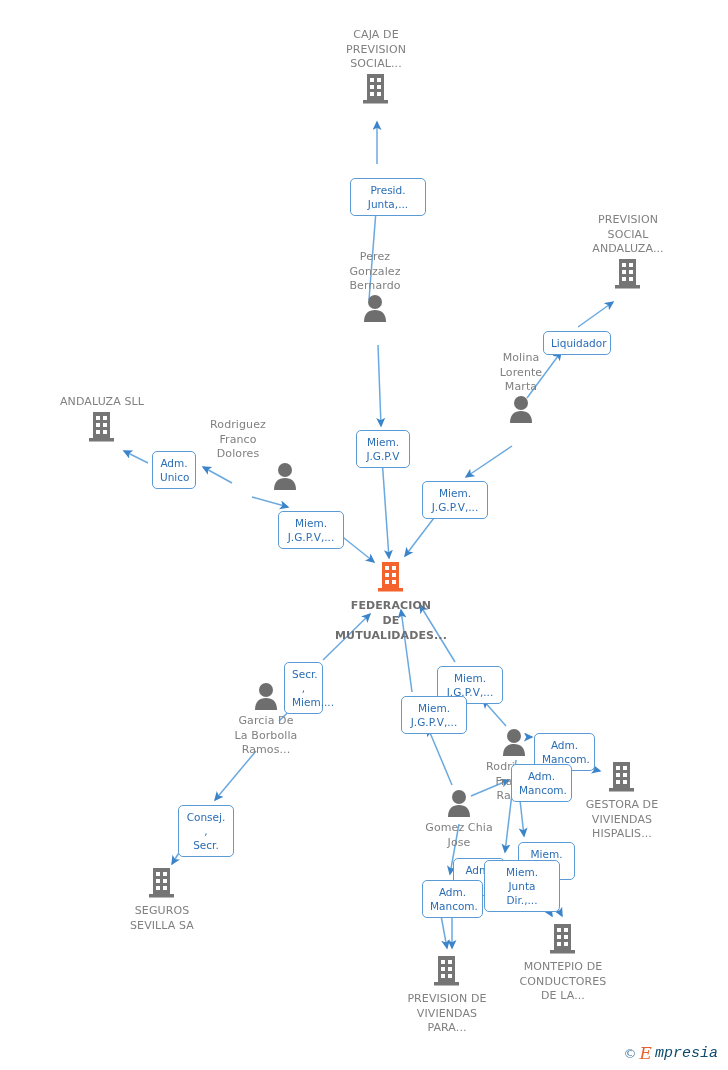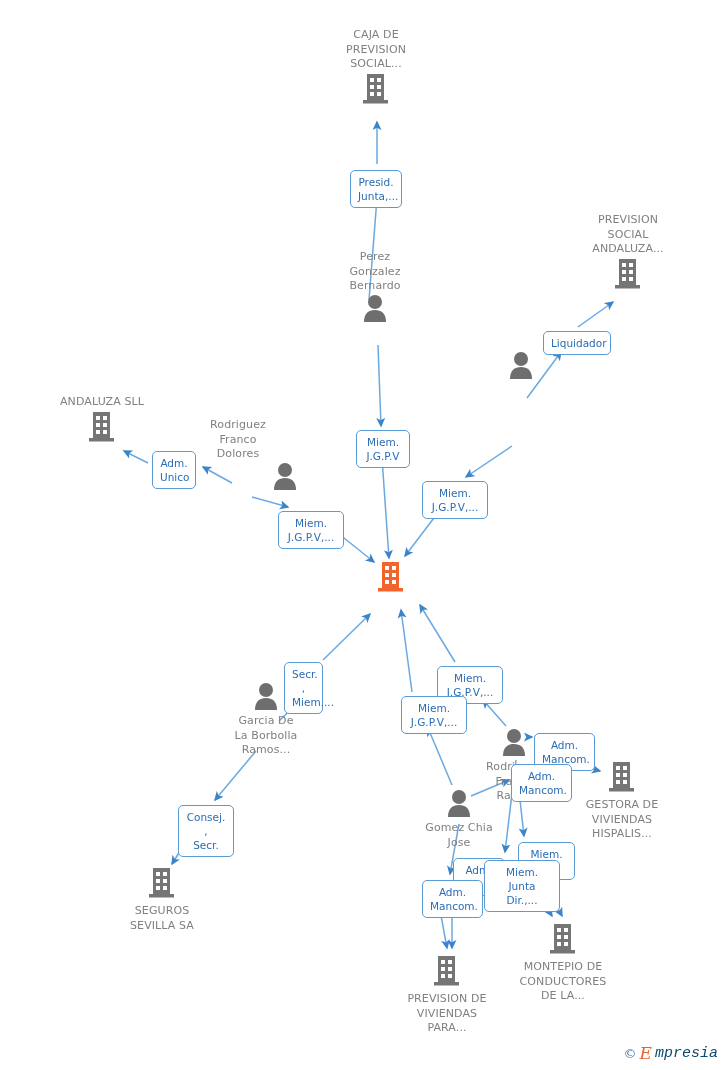--- a/index.html
+++ b/index.html
@@ -161,20 +161,23 @@
             <rect x="2" y="28" width="25" height="3.5"></rect>
         <rect x="9" y="6" width="4" height="4" fill="#fff"></rect>
             <rect x="16" y="6" width="4" height="4" fill="#fff"></rect>
         <rect x="9" y="13" width="4" height="4" fill="#fff"></rect>
             <rect x="16" y="13" width="4" height="4" fill="#fff"></rect>
         <rect x="9" y="20" width="4" height="4" fill="#fff"></rect>
             <rect x="16" y="20" width="4" height="4" fill="#fff"></rect>
       </g>
         </svg>
     </span>
+    <span class="cap" style="white-space: pre-line;">FEDERACION
+DE
+MUTUALIDADES...</span>
   </div>
 
   <div class="node" style="left:102px;top:866px;">
     <span class="glyph">
       <svg width="30" height="34" viewBox="0 0 30 34">
           <g fill="#757575">
         <rect x="6" y="2" width="17" height="28"></rect>
             <rect x="2" y="28" width="25" height="3.5"></rect>
         <rect x="9" y="6" width="4" height="4" fill="#fff"></rect>
             <rect x="16" y="6" width="4" height="4" fill="#fff"></rect>
@@ -257,20 +260,23 @@
       <svg width="26" height="28" viewBox="0 0 26 28">
           <g fill="#6E6E6E">
         <circle cx="13" cy="8" r="7"></circle>
         <path d="M2,28 C2,19.5 6.5,16 13,16 C19.5,16 24,19.5 24,28 Z"></path>
       </g>
         </svg>
     </span>
   </div>
 
   <div class="node" style="left:461px;top:351px;">
+    <span class="cap" style="white-space: pre-line;">Molina
+Lorente
+Marta</span>
     <span class="glyph">
       <svg width="26" height="28" viewBox="0 0 26 28">
           <g fill="#6E6E6E">
         <circle cx="13" cy="8" r="7"></circle>
         <path d="M2,28 C2,19.5 6.5,16 13,16 C19.5,16 24,19.5 24,28 Z"></path>
       </g>
         </svg>
     </span>
   </div>
 
@@ -322,21 +328,21 @@
           <g fill="#6E6E6E">
         <circle cx="13" cy="8" r="7"></circle>
         <path d="M2,28 C2,19.5 6.5,16 13,16 C19.5,16 24,19.5 24,28 Z"></path>
       </g>
         </svg>
     </span>
     <span class="cap" style="white-space: pre-line;">Gomez Chia
 Jose</span>
   </div>
 
-  <div class="chip" style="left: 350px; top: 170px; width: 52px; white-space: pre-line;">Presid.
+  <div class="chip" style="left: 350px; top: 178px; width: 76px; white-space: pre-line;">Presid.
 Junta,...</div>
   <div class="chip" style="left: 543px; top: 331px; width: 68px; white-space: pre-line;">Liquidador</div>
   <div class="chip" style="left: 152px; top: 451px; width: 44px; white-space: pre-line;">Adm.
 Unico</div>
   <div class="chip" style="left: 356px; top: 430px; width: 54px; white-space: pre-line;">Miem.
 J.G.P.V</div>
   <div class="chip" style="left: 422px; top: 481px; width: 66px; white-space: pre-line;">Miem.
 J.G.P.V,...</div>
   <div class="chip" style="left: 278px; top: 511px; width: 66px; white-space: pre-line;">Miem.
 J.G.P.V,...</div>

